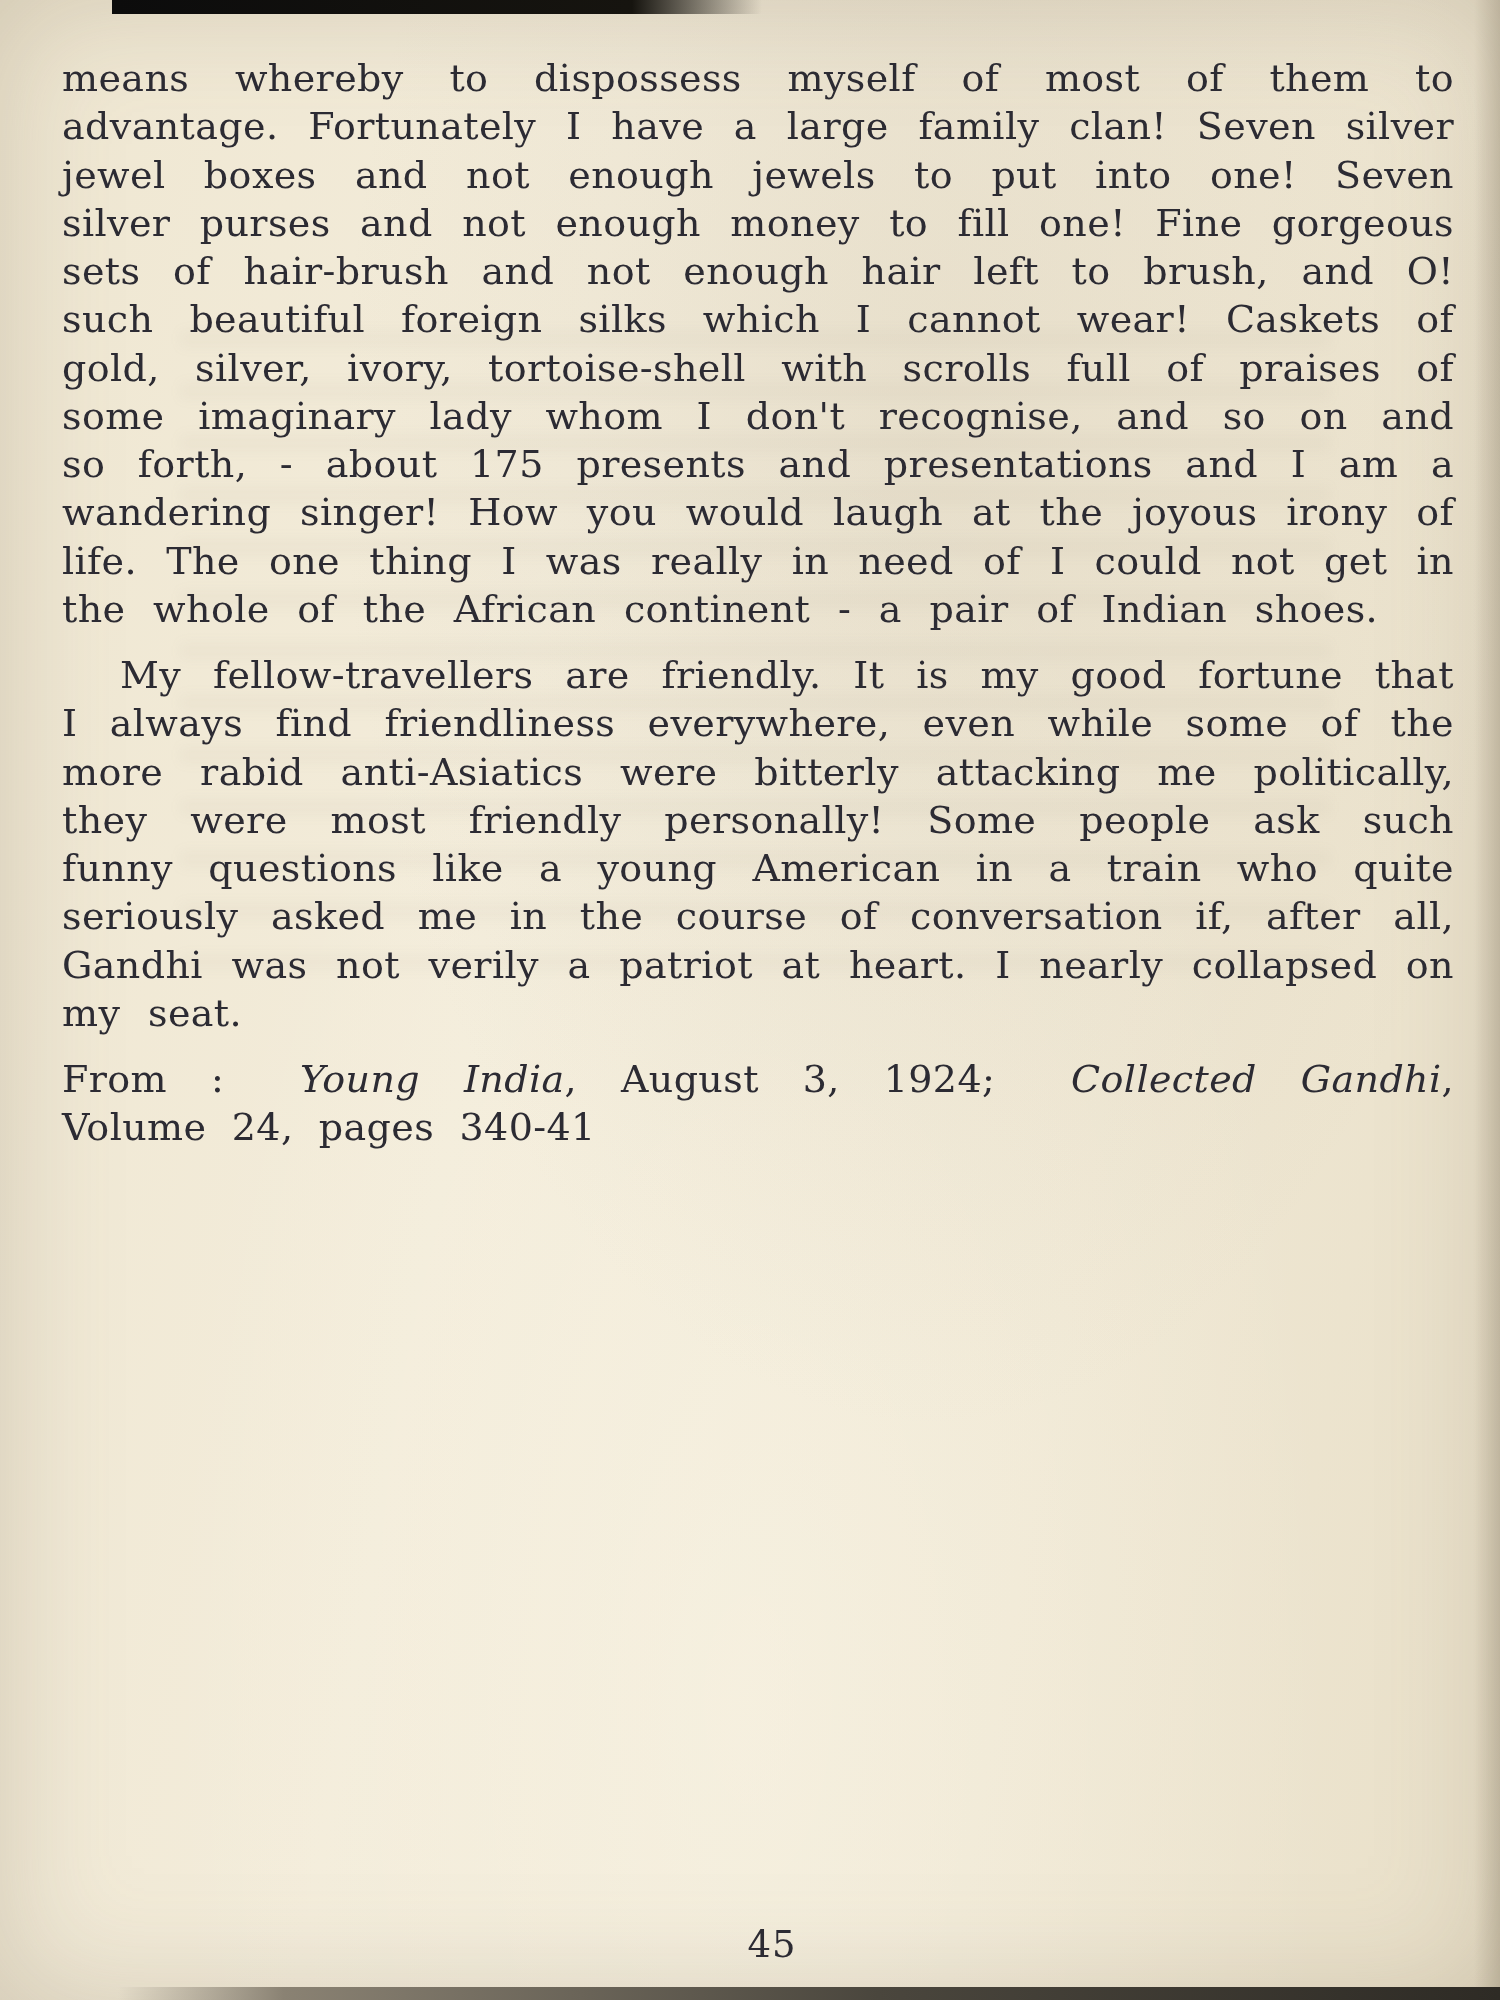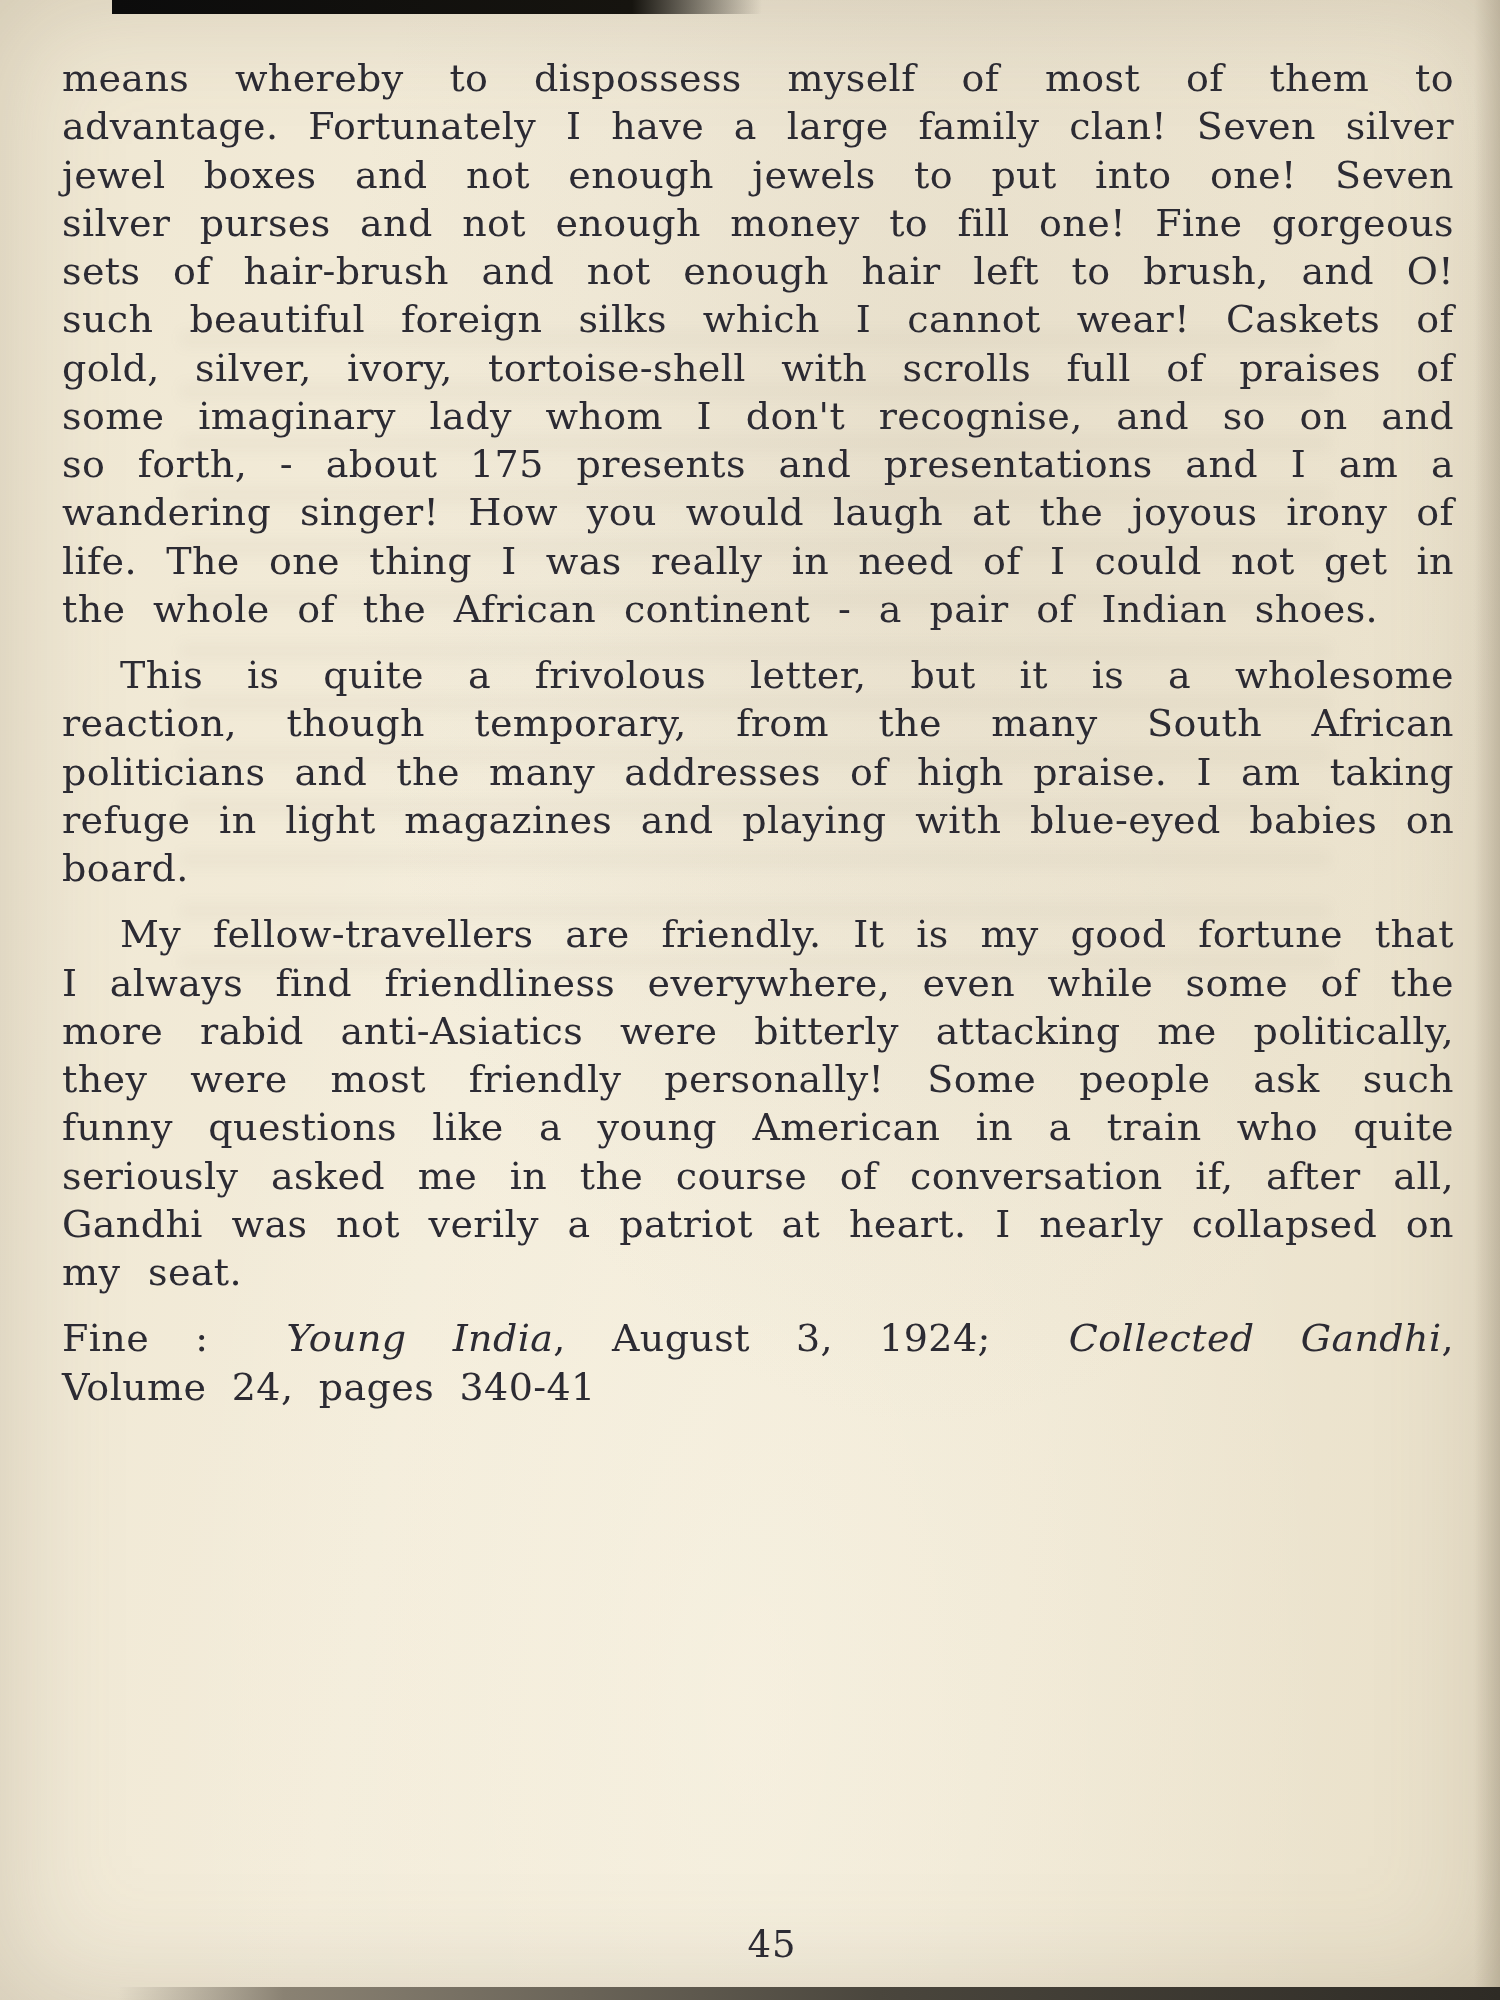--- a/index.html
+++ b/index.html
@@ -114,25 +114,24 @@
 <div class="page">
 
   <div class="scan-edge-top"></div>
   <div class="scan-edge-right"></div>
   <div class="show-through"></div>
 
   <main class="text-block">
 
     <p class="para">means whereby to dispossess myself of most of them to advantage. Fortunately I have a large family clan! Seven silver jewel boxes and not enough jewels to put into one! Seven silver purses and not enough money to fill one! Fine gorgeous sets of hair-brush and not enough hair left to brush, and O! such beautiful foreign silks which I cannot wear! Caskets of gold, silver, ivory, tortoise-shell with scrolls full of praises of some imaginary lady whom I don't recognise, and so on and so forth, - about 175 presents and presentations and I am a wandering singer! How you would laugh at the joyous irony of life. The one thing I was really in need of I could not get in the whole of the African continent - a pair of Indian shoes.</p>
 
-    <p class="para indented">This is quite a frivolous letter, but it is a wholesome reaction, though temporary, from the many South African politicians and the many addresses of high praise. I am taking refuge in light magazines and playing with blue-eyed babies on board.</p>
 
     <p class="para indented">My fellow-travellers are friendly. It is my good fortune that I always find friendliness everywhere, even while some of the more rabid anti-Asiatics were bitterly attacking me politically, they were most friendly personally! Some people ask such funny questions like a young American in a train who quite seriously asked me in the course of conversation if, after all, Gandhi was not verily a patriot at heart. I nearly collapsed on my seat.</p>
 
-    <p class="source"><span>Fine : </span><em>Young India</em><span>, August 3, 1924; </span><em>Collected Gandhi</em><span>, Volume 24, pages 340-41</span></p>
+    <p class="source"><span>From : </span><em>Young India</em><span>, August 3, 1924; </span><em>Collected Gandhi</em><span>, Volume 24, pages 340-41</span></p>
 
   </main>
 
   <footer class="page-number">45</footer>
 
   <div class="scan-edge-bottom"></div>
 
 </div>
 
 </body></html>

